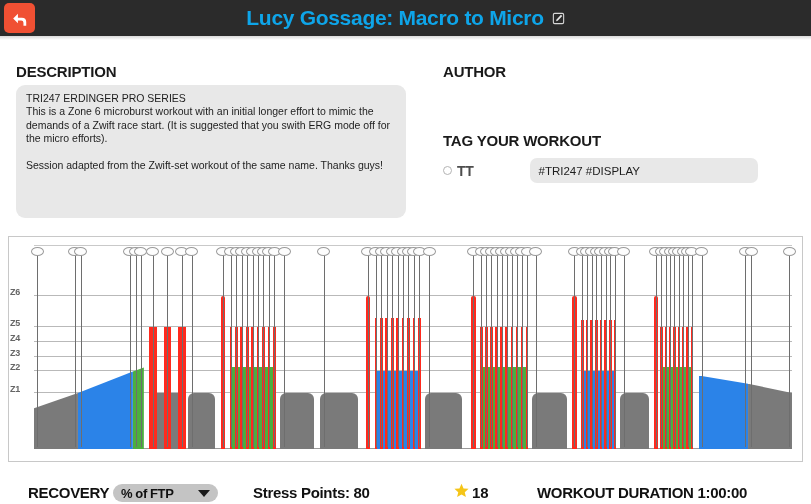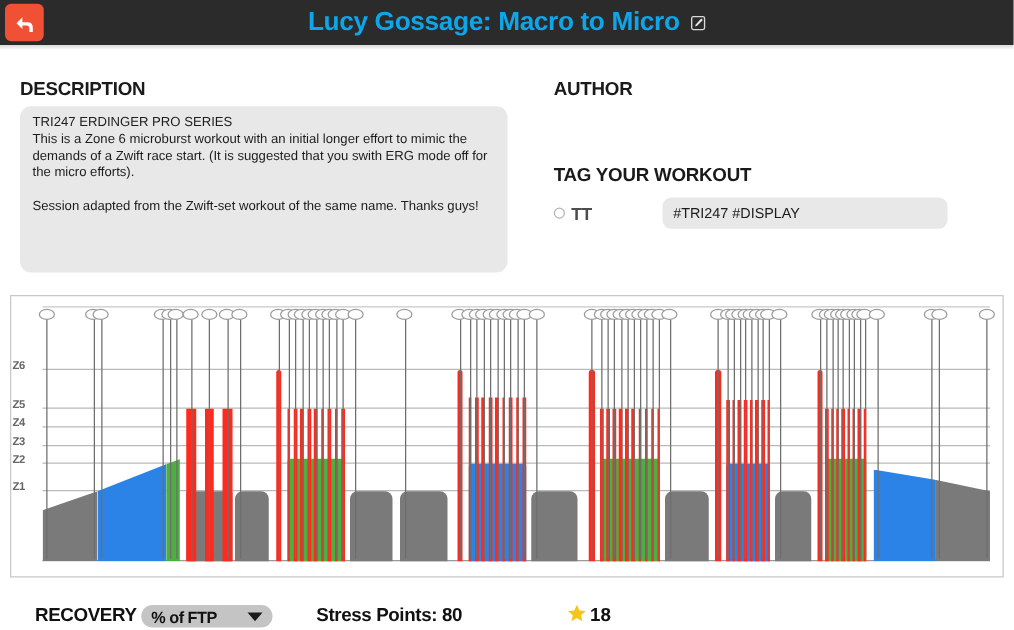--- a/index.html
+++ b/index.html
@@ -446,15 +446,16 @@
     </div>
     <div class="f-stress">Stress Points: 80</div>
     <div class="f-star">
       <span>
         <svg width="17" height="17" viewBox="0 0 24 24">
           <path d="M12 2.5 L14.9 9 L22 9.7 L16.6 14.3 L18.2 21.2 L12 17.6 L5.8 21.2 L7.4 14.3 L2 9.7 L9.1 9 Z" fill="#f5c518"></path>
         </svg>
       </span>
       <span class="num">18</span>
     </div>
+    <div class="f-dur">WORKOUT DURATION 1:00:00</div>
   </div>
 
 </div>
 
 </body></html>

